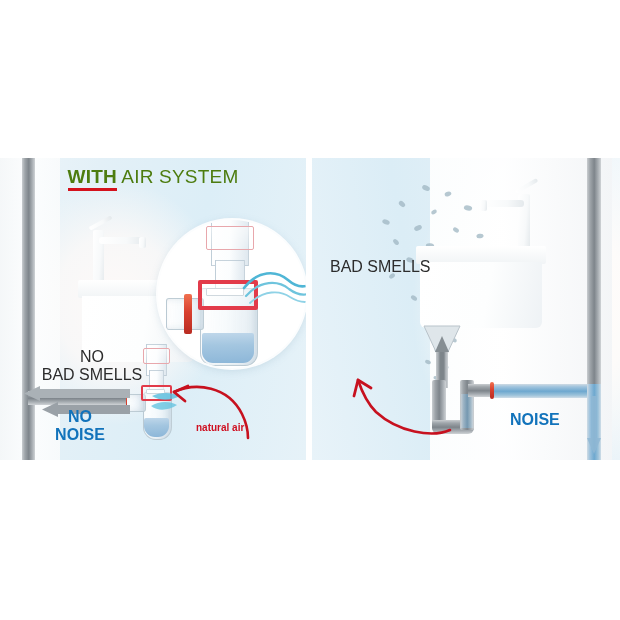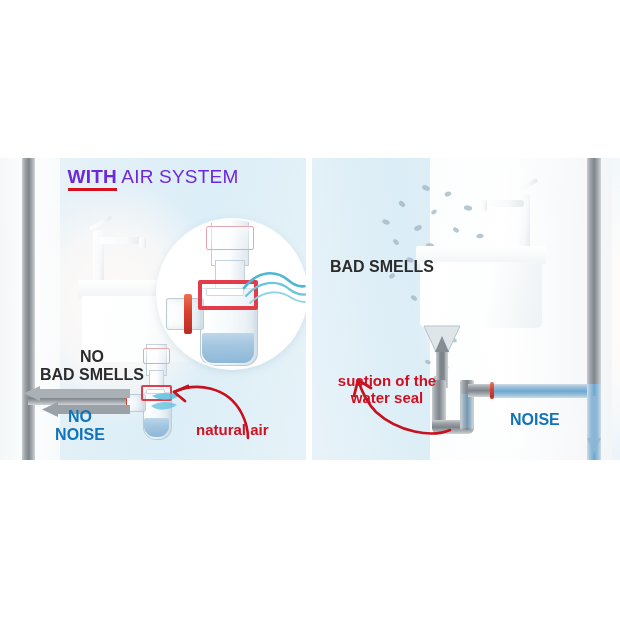--- a/index.html
+++ b/index.html
@@ -26,28 +26,28 @@
       radial-gradient(ellipse 180px 220px at 78% 50%, rgba(255,252,250,.99) 0%, rgba(255,252,250,.9) 42%, rgba(255,252,250,0) 78%),
       linear-gradient(260deg,#f2f8fb 0%,#e4f0f7 30%,#dbedf6 64%,#e8f3f9 100%);
   }
 
   
   .wall{position:absolute;background:linear-gradient(95deg,#ffffff 0%,#fdfdfd 55%,#f4f6f7 100%);}
 
   
   .title{
     position:absolute;top:8px;width:100%;text-align:center;
-    font-size:19px;letter-spacing:.2px;color:#6d28d9;white-space:nowrap;
+    font-size:19px;letter-spacing:.2px;color:#4d7c0f;white-space:nowrap;
   }
   .title .strong{font-weight:bold;border-bottom:3px solid #d4111c;padding-bottom:1px;}
   .title .light{font-weight:normal;}
 
   
   .lbl{position:absolute;white-space:pre-line;line-height:1.12;}
-  .lbl-dark{color:#2c2c2c;font-weight:bold;}
+  .lbl-dark{color:#2c2c2c;font-weight:normal;}
   .lbl-blue{color:#1273bb;font-weight:bold;}
   .lbl-red{color:#cf1122;font-weight:bold;}
 
   
   .pipe{position:absolute;}
   .pipe-h{background:linear-gradient(180deg,#c9cdd0 0%,#9fa5aa 22%,#7e858b 52%,#a7adb2 78%,#cfd3d6 100%);}
   .pipe-v{background:linear-gradient(90deg,#c9cdd0 0%,#9fa5aa 22%,#7e858b 52%,#a7adb2 78%,#cfd3d6 100%);}
   .pipe-h-blue{background:linear-gradient(180deg,#cfdbe4 0%,#9fc3dd 20%,#6ea8cf 52%,#9cc2da 80%,#cfdde7 100%);}
   .pipe-v-blue{background:linear-gradient(90deg,#cfdbe4 0%,#9fc3dd 20%,#6ea8cf 52%,#9cc2da 80%,#cfdde7 100%);}
 
@@ -179,21 +179,21 @@
         <path d="M8 12 C30 2, 62 6, 76 34 C80 42, 82 50, 82 58" fill="none" stroke="#c7111f" stroke-width="2.6" stroke-linecap="round"></path>
         <path d="M8 12 L22 6 M8 12 L19 21" fill="none" stroke="#c7111f" stroke-width="2.8" stroke-linecap="round"></path>
       </svg>
 
       <div class="lbl lbl-dark" style="left:22px;top:190px;width:140px;text-align:center;font-size:16px;">NO
 BAD SMELLS</div>
 
       <div class="lbl lbl-blue" style="left:32px;top:250px;width:96px;text-align:center;font-size:16px;">NO
 NOISE</div>
 
-      <div class="lbl lbl-red" style="left:196px;top:264px;font-size:15px;">natural air</div>
+      <div class="lbl lbl-red" style="left:196px;top:264px;font-size:10px;">natural air</div>
 
       <div class="title">
         <span class="strong">WITH</span><span class="light"> AIR SYSTEM</span>
       </div>
     </div>
 
     <div class="panel panel-right">
       <div class="bg"></div>
 
       <div class="wall" style="left:118px;top:0;width:182px;height:302px;
@@ -269,21 +269,19 @@
         <path d="M8 60 L1 44 H5.5 V2 H10.5 V44 H15 Z" fill="#8fb7d4" opacity=".85"></path>
       </svg>
 
       <svg style="position:absolute;left:34px;top:206px;" width="110" height="72" viewBox="0 0 110 72">
         <path d="M104 66 C86 74, 52 68, 30 48 C22 40, 16 28, 12 16" fill="none" stroke="#c7111f" stroke-width="2.6" stroke-linecap="round"></path>
         <path d="M12 16 L8 32 M12 16 L25 24" fill="none" stroke="#c7111f" stroke-width="2.8" stroke-linecap="round"></path>
       </svg>
 
       <div class="lbl lbl-dark" style="left:18px;top:100px;font-size:16px;">BAD SMELLS</div>
 
-      <div class="lbl lbl-red" style="left:14px;top:215px;width:122px;text-align:center;font-size:15px;">suction of the
-water seal</div>
 
       <div class="lbl lbl-blue" style="left:198px;top:253px;font-size:16px;">NOISE</div>
 
     </div>
 
   </div>
 </div>
 
 </body></html>

